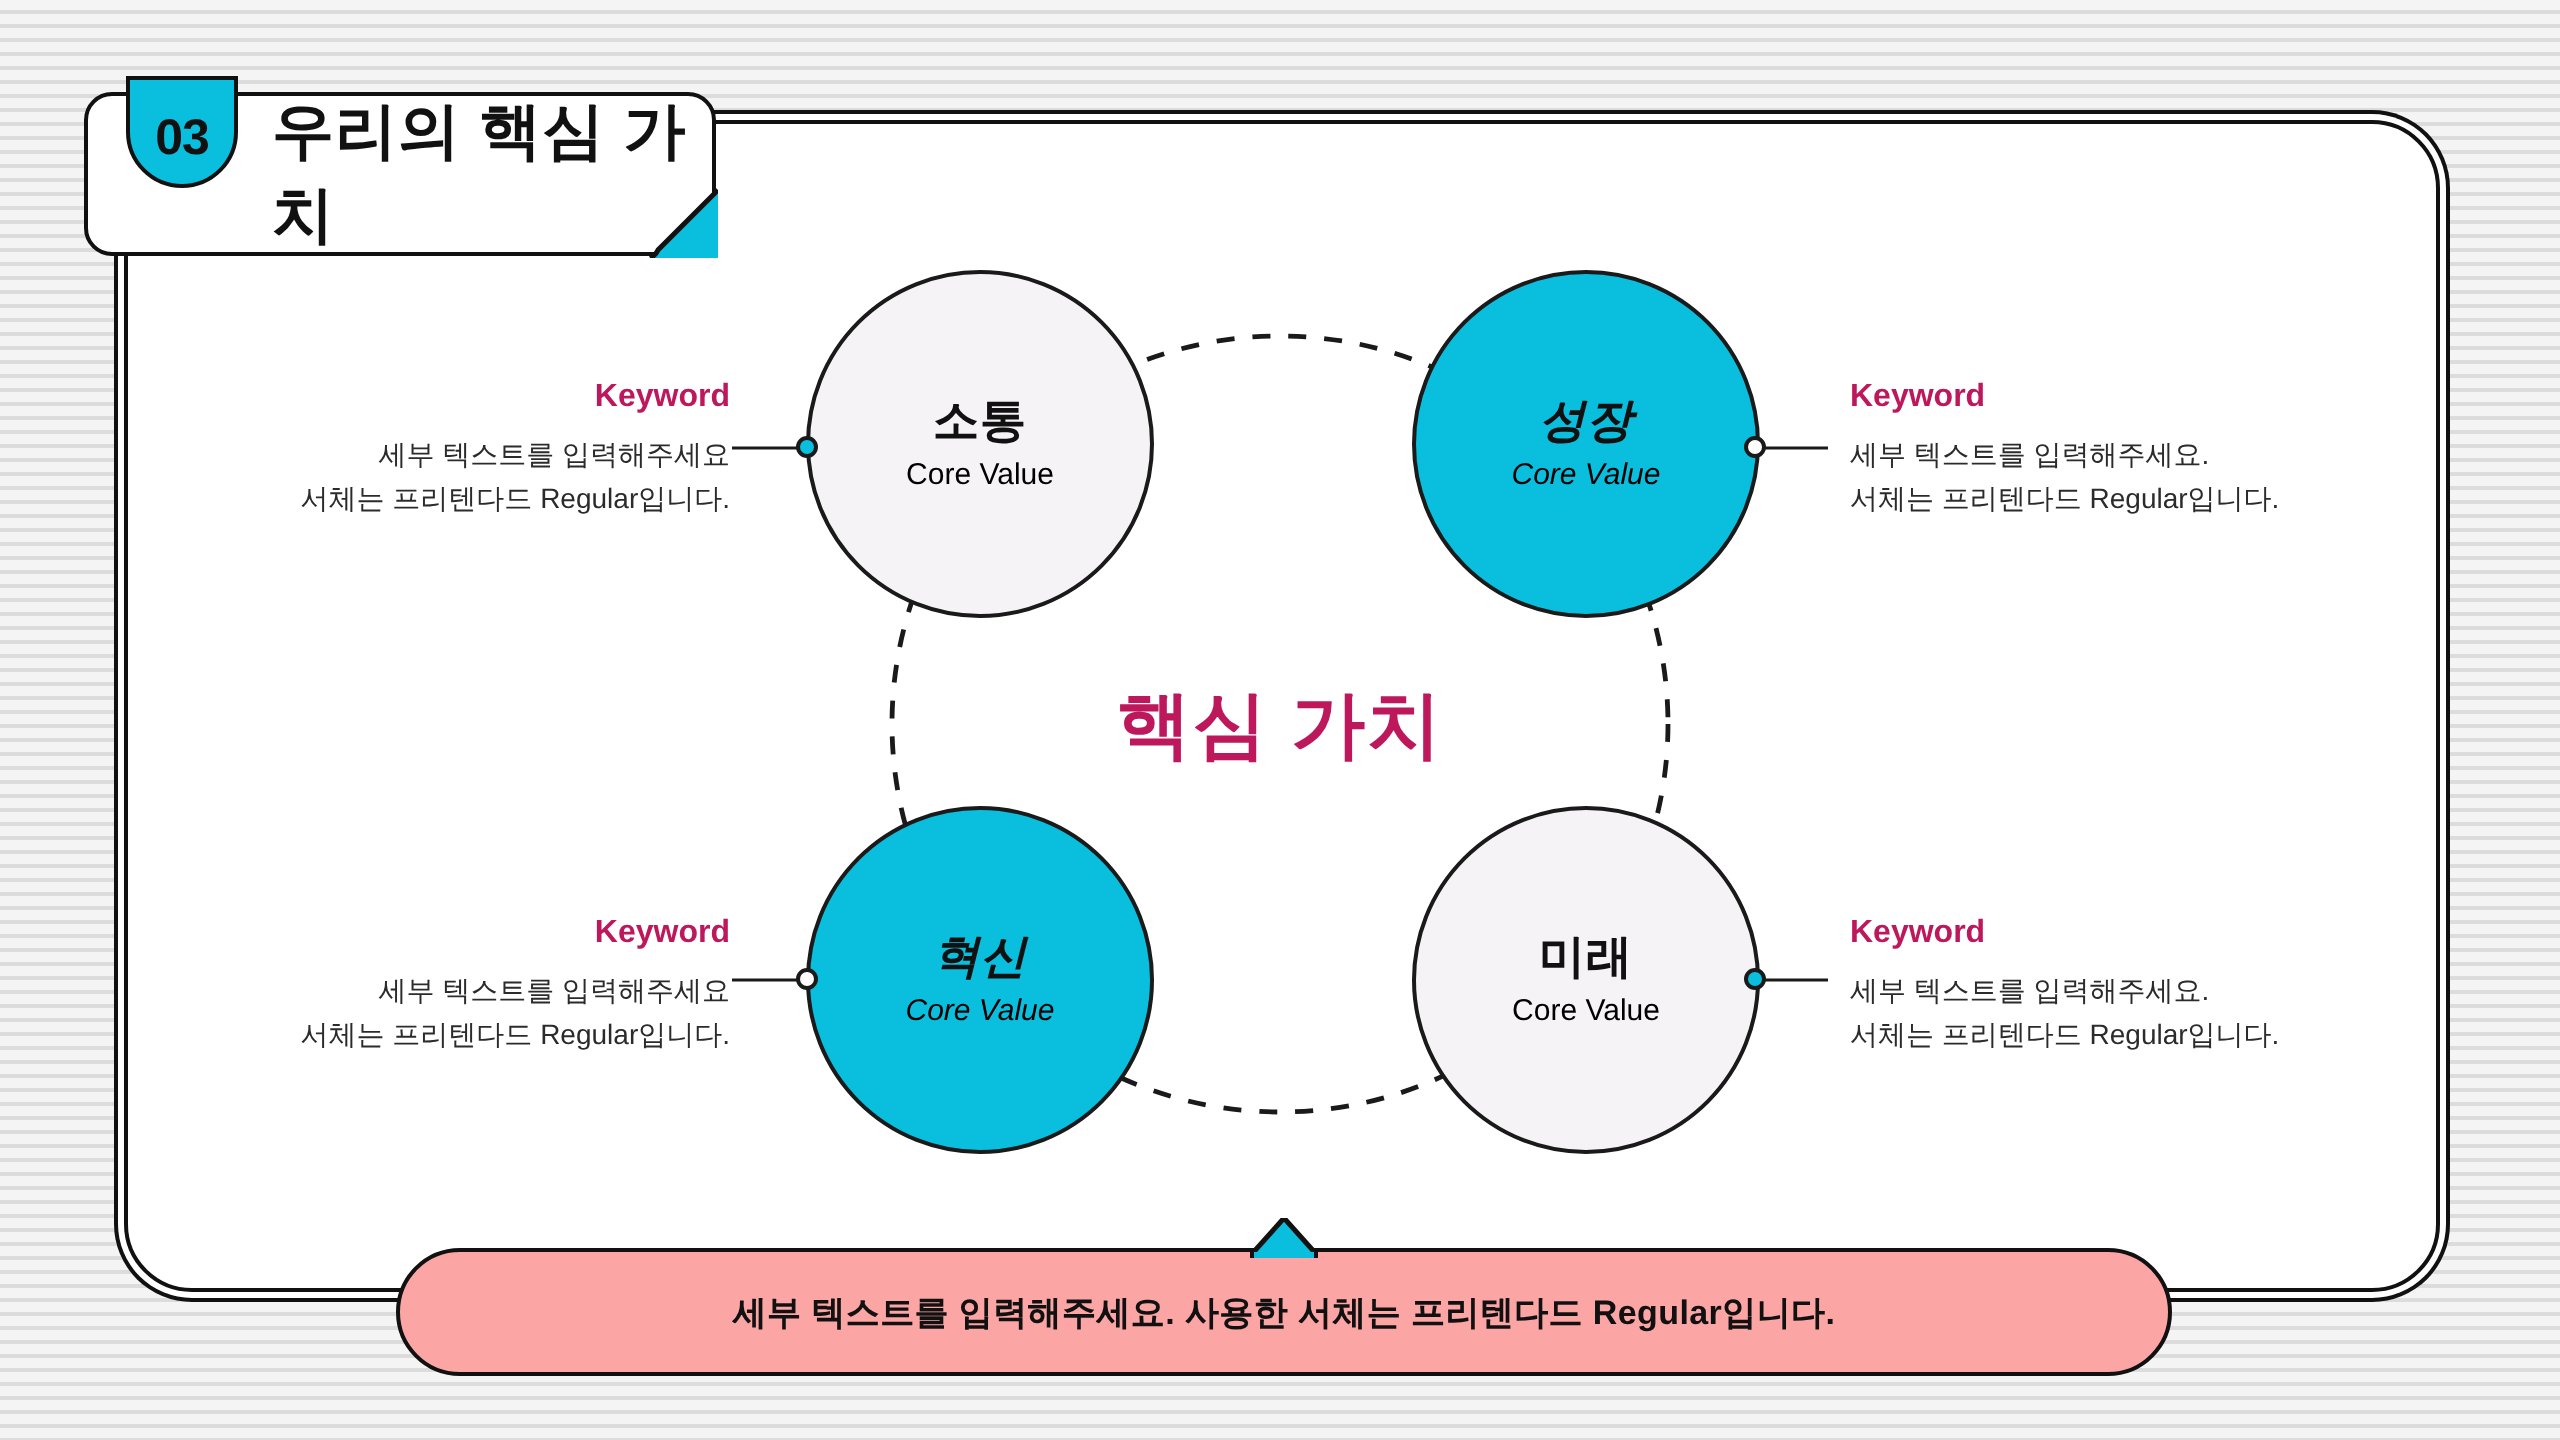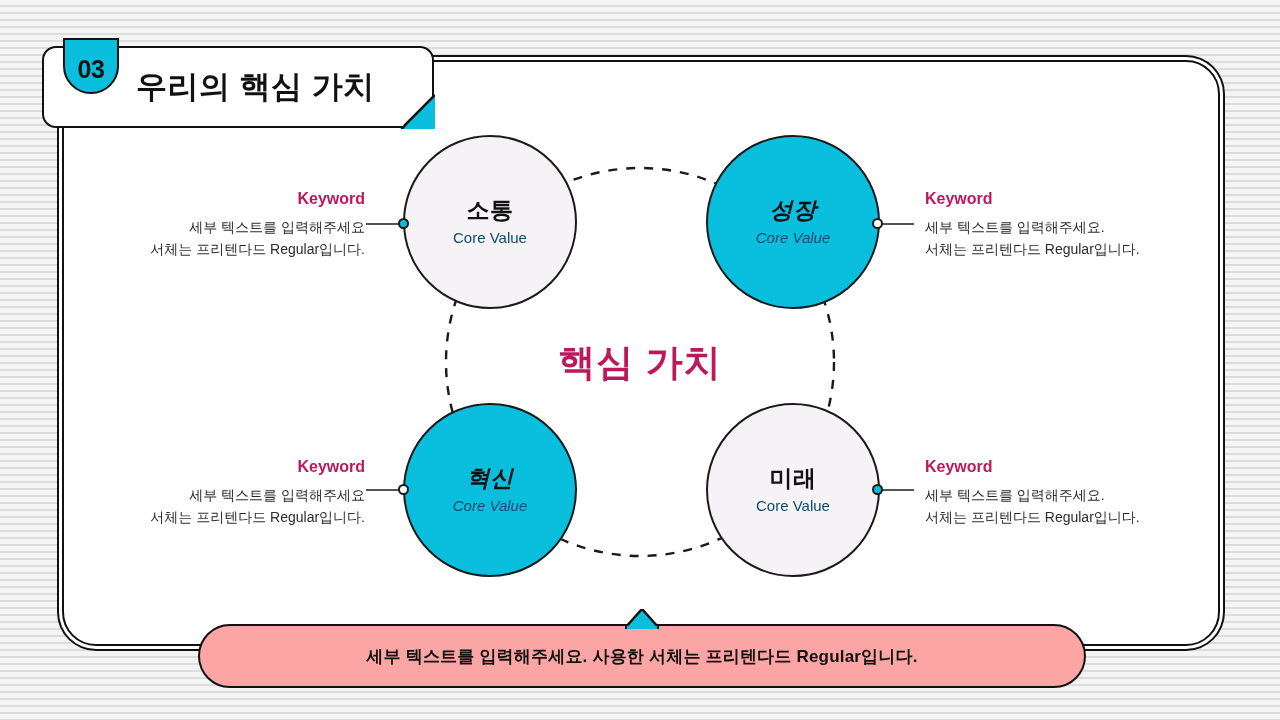--- a/index.html
+++ b/index.html
@@ -34,21 +34,21 @@
     border: 2.5px solid #111111;
     border-radius: 34px;
     box-shadow: 0 0 0 3px #ffffff, 0 0 0 5px #111111;
   }
 
   
   #header-tab {
     position: absolute;
     left: 42px;
     top: 46px;
-    width: 392px;
+    width: 316px;
     height: 82px;
     background: #ffffff;
     border: 2.5px solid #111111;
     border-radius: 14px;
     z-index: 20;
   }
   #header-tab-fold {
     position: absolute;
     right: -2.5px;
     bottom: -2.5px;
@@ -121,21 +121,21 @@
 
   .node-title {
     font-size: 23px;
     font-weight: bold;
     color: #111111;
     line-height: 1.1;
     letter-spacing: 0.5px;
   }
   .node-sub {
     font-size: 15px;
-    color: #0c4a6e;
+    color: #000000;
     margin-top: 5px;
   }
 
   #circle-top-left     { left: 403px; top: 135px; }
   #circle-top-right    { left: 706px; top: 135px; }
   #circle-bottom-left  { left: 403px; top: 403px; }
   #circle-bottom-right { left: 706px; top: 403px; }
 
   
   #center-label {

